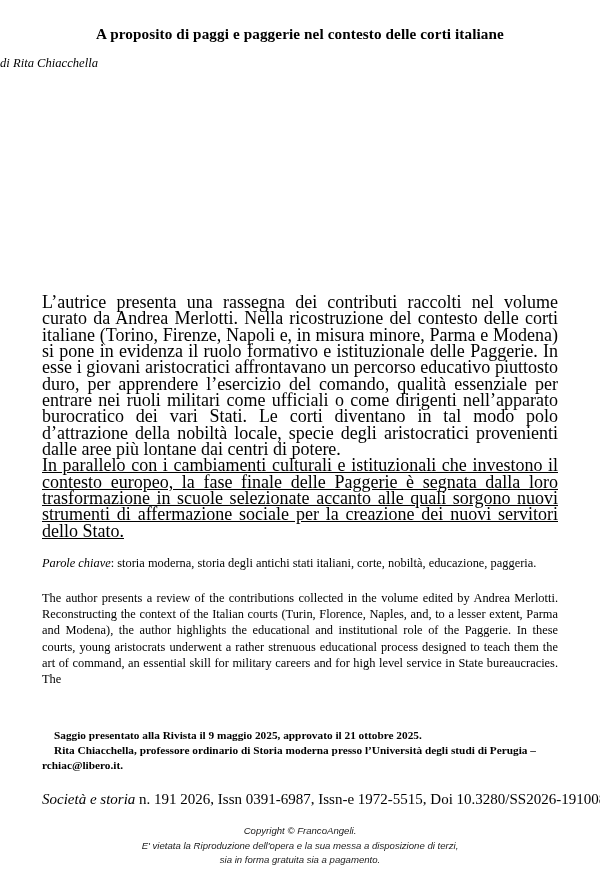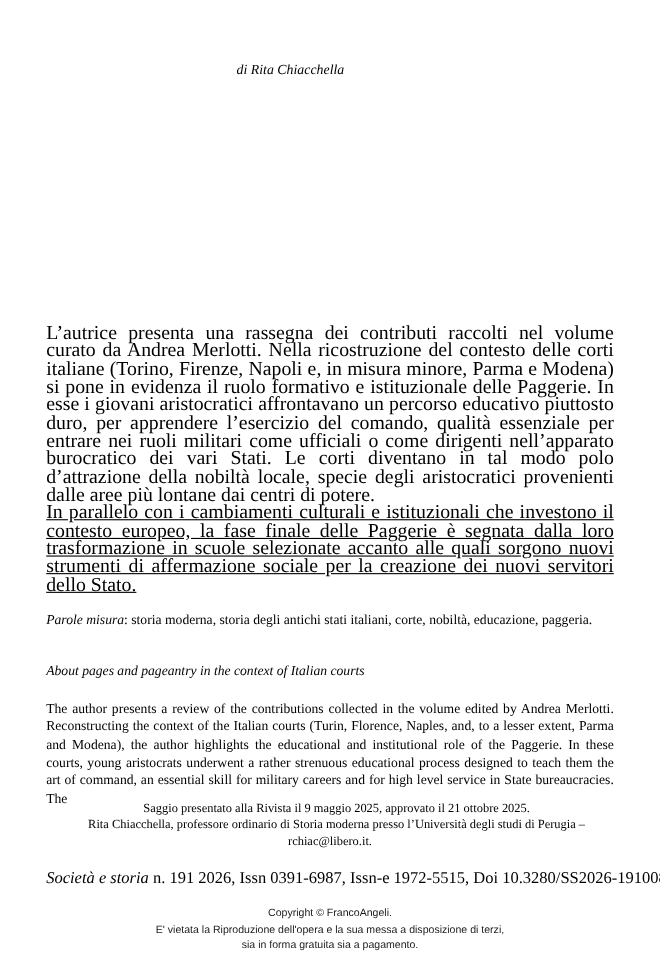--- a/index.html
+++ b/index.html
@@ -32,21 +32,21 @@
     text-align: center;
     font-size: 15.2px;
     letter-spacing: 0.1px;
     line-height: 1.25;
   }
   .author {
     position: absolute;
     left: 0;
     top: 56px;
     width: 528px;
-    text-align: center;
+    text-align: left;
     font-size: 12.6px;
     font-style: italic;
   }
 
   
   .body-block {
     position: absolute;
     left: 42px;
     top: 294px;
     width: 516px;
@@ -92,21 +92,22 @@
     position: absolute;
     left: 42px;
     top: 728px;
     width: 516px;
     font-size: 11.3px;
     line-height: 15.2px;
   }
   .footnote p {
     margin: 0;
     text-indent: 12px;
-    text-align: center;
+    text-align: left;
+    font-weight: bold;
   }
 
   
   .citation {
     position: absolute;
     left: 42px;
     top: 792px;
     width: 520px;
     font-size: 15px;
     line-height: 15px;
@@ -118,42 +119,43 @@
   .footer {
     position: absolute;
     left: 0;
     top: 824px;
     width: 600px;
     text-align: center;
     font-family: "Liberation Sans", "DejaVu Sans", sans-serif;
     font-size: 9.6px;
     line-height: 14.6px;
     color: #1a1a1a;
+    font-style: italic;
   }
   .footer div { white-space: nowrap; }
 </style>
 </head>
 <body>
 
 <div class="page">
 
+  <h1 class="title">A proposito di paggi e paggerie nel contesto delle corti italiane</h1>
 
   <div class="author">di Rita Chiacchella</div>
 
   <div class="body-block">
 
     <p class="just">L’autrice presenta una rassegna dei contributi raccolti nel volume curato da Andrea Merlotti. Nella ricostruzione del contesto delle corti italiane (Torino, Firenze, Napoli e, in misura minore, Parma e Modena) si pone in evidenza il ruolo formativo e istituzionale delle Paggerie. In esse i giovani aristocratici affrontavano un percorso educativo piuttosto duro, per apprendere l’esercizio del comando, qualità essenziale per entrare nei ruoli militari come ufficiali o come dirigenti nell’apparato burocratico dei vari Stati. Le corti diventano in tal modo polo d’attrazione della nobiltà locale, specie degli aristocratici provenienti dalle aree più lontane dai centri di potere.</p>
 
     <p class="just tight">In parallelo con i cambiamenti culturali e istituzionali che investono il contesto europeo, la fase finale delle Paggerie è segnata dalla loro trasformazione in scuole selezionate accanto alle quali sorgono nuovi strumenti di affermazione sociale per la creazione dei nuovi servitori dello Stato.</p>
 
     <p class="kw">
-      <span class="lbl">Parole misura</span><span>: </span><span>storia moderna, storia degli antichi stati italiani, corte, nobiltà, educazione, paggeria.</span>
+      <span class="lbl">Parole chiave</span><span>: </span><span>storia moderna, storia degli antichi stati italiani, corte, nobiltà, educazione, paggeria.</span>
     </p>
 
-    <p class="en-title">About pages and pageantry in the context of Italian courts</p>
 
     <p class="en-abstract">The author presents a review of the contributions collected in the volume edited by Andrea Merlotti. Reconstructing the context of the Italian courts (Turin, Florence, Naples, and, to a lesser extent, Parma and Modena), the author highlights the educational and institutional role of the Paggerie. In these courts, young aristocrats underwent a rather strenuous educational process designed to teach them the art of command, an essential skill for military careers and for high level service in State bureaucracies. The</p>
 
   </div>
 
   <div class="footnote">
     <p>Saggio presentato alla Rivista il 9 maggio 2025, approvato il 21 ottobre 2025.</p>
     <p>Rita Chiacchella, professore ordinario di Storia moderna presso l’Università degli studi di Perugia – rchiac@libero.it.</p>
   </div>
 

